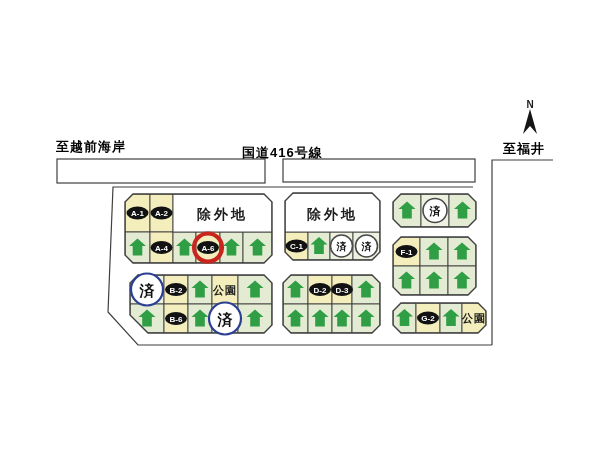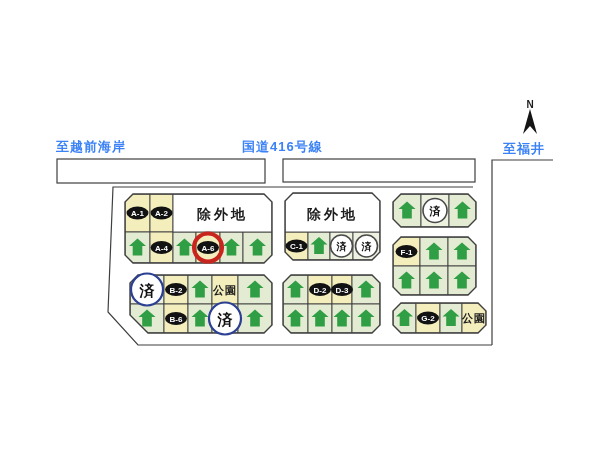--- a/index.html
+++ b/index.html
@@ -2,21 +2,21 @@
 <html><head>
 <meta charset="utf-8">
 <style>
   html,body{margin:0;padding:0;background:#ffffff;}
   .stage{
     position:relative;width:600px;height:450px;background:#ffffff;
     font-family:"Liberation Sans", sans-serif;overflow:hidden;
   }
   .stage svg{position:absolute;left:0;top:0;}
   .road-label{
-    position:absolute;font-size:13px;font-weight:bold;color:#3b82f6;
+    position:absolute;font-size:13px;font-weight:bold;color:#000000;
     letter-spacing:1px;white-space:nowrap;
   }
 </style>
 </head>
 <body>
 
 <div class="stage">
   <svg id="map" width="600" height="450" viewBox="0 0 600 450">
       <rect x="57" y="159" width="208" height="24" fill="none" stroke="#3f3f3f" stroke-width="1.2"></rect>
       <rect x="283" y="159" width="192" height="23" fill="none" stroke="#3f3f3f" stroke-width="1.2"></rect>
@@ -175,15 +175,15 @@
         <rect x="462" y="303" width="24" height="30" fill="#f4eebd" stroke="#3f3f3f" stroke-width="0.9"></rect>
       </g>
       <path d="M401 303 L478 303 L486 311 L486 325 L478 333 L401 333 L393 325 L393 311 Z" fill="none" stroke="#3f3f3f" stroke-width="1.4"></path>
       <path d="M396 316.5 L404.5 309 L413 316.5 L409.3 316.5 L409.3 326 L399.7 326 L399.7 316.5 Z" fill="#2f9e44"></path>
       <ellipse cx="428" cy="318" rx="11" ry="6.5" fill="#121212"></ellipse>
       <text x="428" y="318.5" font-size="8" font-weight="bold" fill="#ffffff" text-anchor="middle" dominant-baseline="central" font-family="&quot;Liberation Sans&quot;, sans-serif">G-2</text>
       <path d="M442.5 316.5 L451 309 L459.5 316.5 L455.8 316.5 L455.8 326 L446.2 326 L446.2 316.5 Z" fill="#2f9e44"></path>
       <text x="474" y="318" font-size="11" font-weight="bold" fill="#1c1c1c" text-anchor="middle" dominant-baseline="central" font-family="&quot;Liberation Sans&quot;, sans-serif" letter-spacing="1">公園</text>
     </svg>
   <div class="road-label" style="left:56px;top:138px;" title="至越前海岸">至越前海岸</div>
-  <div class="road-label" style="left:242px;top:138px;">国道416号線</div>
+  <div class="road-label" style="left:242px;top:144px;">国道416号線</div>
   <div class="road-label" style="left:503px;top:140px;">至福井</div>
 </div>
 
 </body></html>

